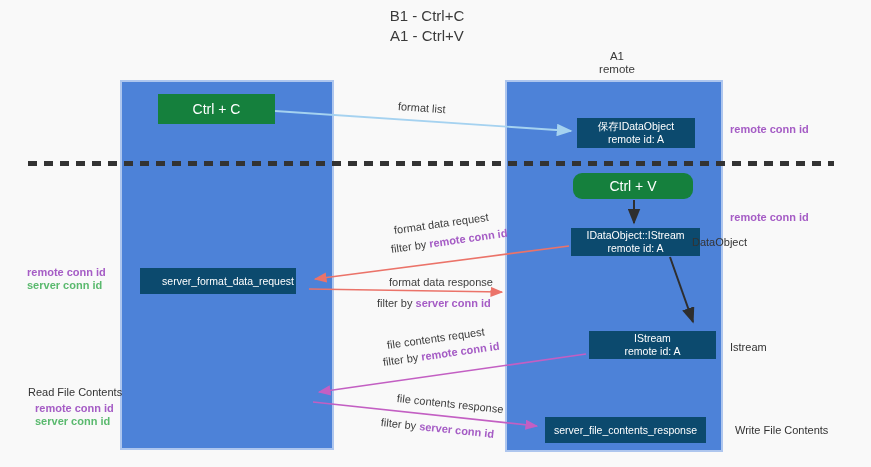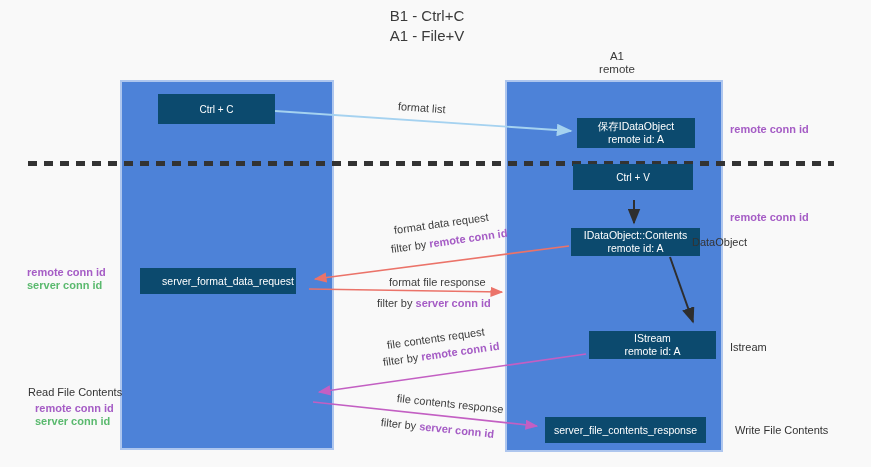--- a/index.html
+++ b/index.html
@@ -7,40 +7,40 @@
   .abs{position:absolute;}
   .title{left:307px;top:6px;width:240px;text-align:center;font-size:15px;line-height:20px;color:#3a3a3a;}
   .lane-header{width:140px;text-align:center;font-size:11.5px;line-height:13px;color:#3a3a3a;top:50px;}
   .lane{background:#4d82d8;border:2px solid #aec6ee;box-sizing:border-box;}
   .lane-left{left:120px;top:80px;width:214px;height:370px;}
   .lane-right{left:505px;top:80px;width:218px;height:372px;}
   .dashed{left:28px;top:161px;width:806px;height:5px;
     background:repeating-linear-gradient(to right,#333 0px,#333 9px,transparent 9px,transparent 16px);}
   .node{display:flex;flex-direction:column;align-items:center;justify-content:center;
     color:#ffffff;text-align:center;box-sizing:border-box;}
-  .node.green{background:#0c4a6e;font-size:10px;}
+  .node.green{background:#15803d;font-size:14px;}
   .node.orange{background:#0c4a6e;font-size:10.5px;line-height:13px;}
   .lbl{font-size:11px;color:#3d3d3d;white-space:nowrap;transform-origin:left center;}
   .lbl .purple, .purple{color:#a55cc5;font-weight:bold;}
   .side{font-size:11px;color:#333;white-space:nowrap;}
   .side.bold-purple{color:#a55cc5;font-weight:bold;}
   .side.bold-green{color:#5ab96e;font-weight:bold;}
   svg.arrows{left:0;top:0;pointer-events:none;}
   .rot-m8{transform:rotate(-8deg);}
   .rot-p6{transform:rotate(6deg);}
   .rot-p4{transform:rotate(4deg);}
 </style>
 </head>
 <body>
 
 <div class="canvas">
 
   <div class="abs title">
     <div>B1 - Ctrl+C</div>
-    <div>A1 - File+V</div>
+    <div>A1 - Ctrl+V</div>
   </div>
 
   <div class="abs lane-header" style="left:547px;">
     <div>A1</div>
     <div>remote</div>
   </div>
 
   <div class="abs lane lane-left"></div>
   <div class="abs lane lane-right"></div>
 
@@ -72,26 +72,26 @@
 
   <div class="abs node green" style="left:158px;top:94px;width:117px;height:30px;">
     <div>Ctrl + C</div>
   </div>
 
   <div class="abs node orange" style="left:577px;top:118px;width:118px;height:30px;">
     <div>保存IDataObject</div>
     <div>remote id: A</div>
   </div>
 
-  <div class="abs node green" style="left:573px;top:164px;width:120px;height:26px;">
+  <div class="abs node green" style="left:573px;top:173px;width:120px;height:26px;border-radius:9px;">
     <div>Ctrl + V</div>
   </div>
 
   <div class="abs node orange" style="left:571px;top:228px;width:129px;height:28px;">
-    <div>IDataObject::Contents</div>
+    <div>IDataObject::IStream</div>
     <div>remote id: A</div>
   </div>
 
   <div class="abs node orange" style="left:140px;top:268px;width:156px;height:26px;padding-left:20px;">
     <div>server_format_data_request</div>
   </div>
 
 
   <div class="abs node orange" style="left:589px;top:331px;width:127px;height:28px;">
     <div>IStream</div>
@@ -103,21 +103,21 @@
     <div>server_file_contents_response</div>
   </div>
 
   <div class="abs lbl rot-p4" style="left:398px;top:100px;">format list</div>
 
   <div class="abs lbl rot-m8" style="left:394px;top:224px;">format data request</div>
   <div class="abs lbl rot-m8" style="left:391px;top:243px;">
     <span>filter by</span>
     <span class="purple">remote conn id</span>
   </div>
-  <div class="abs lbl" style="left:389px;top:276px;">format file response</div>
+  <div class="abs lbl" style="left:389px;top:276px;">format data response</div>
   <div class="abs lbl" style="left:377px;top:297px;">
     <span>filter by</span>
     <span class="purple">server conn id</span>
   </div>
 
   <div class="abs lbl rot-m8" style="left:387px;top:339px;">file contents request</div>
   <div class="abs lbl rot-m8" style="left:383px;top:356px;">
     <span>filter by</span>
     <span class="purple">remote conn id</span>
   </div>

